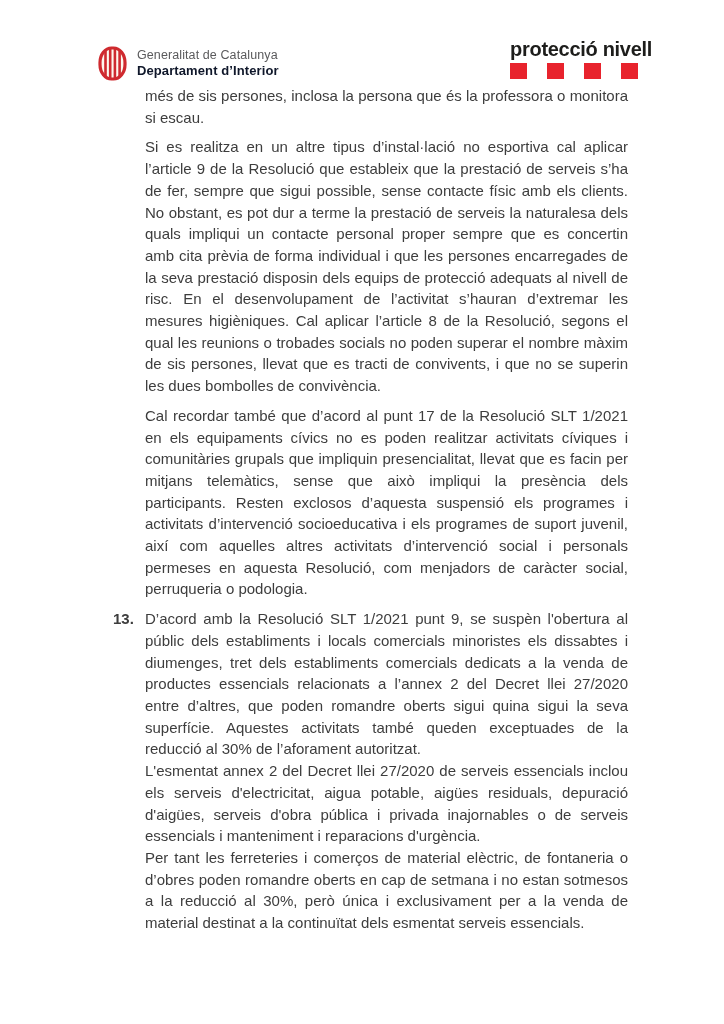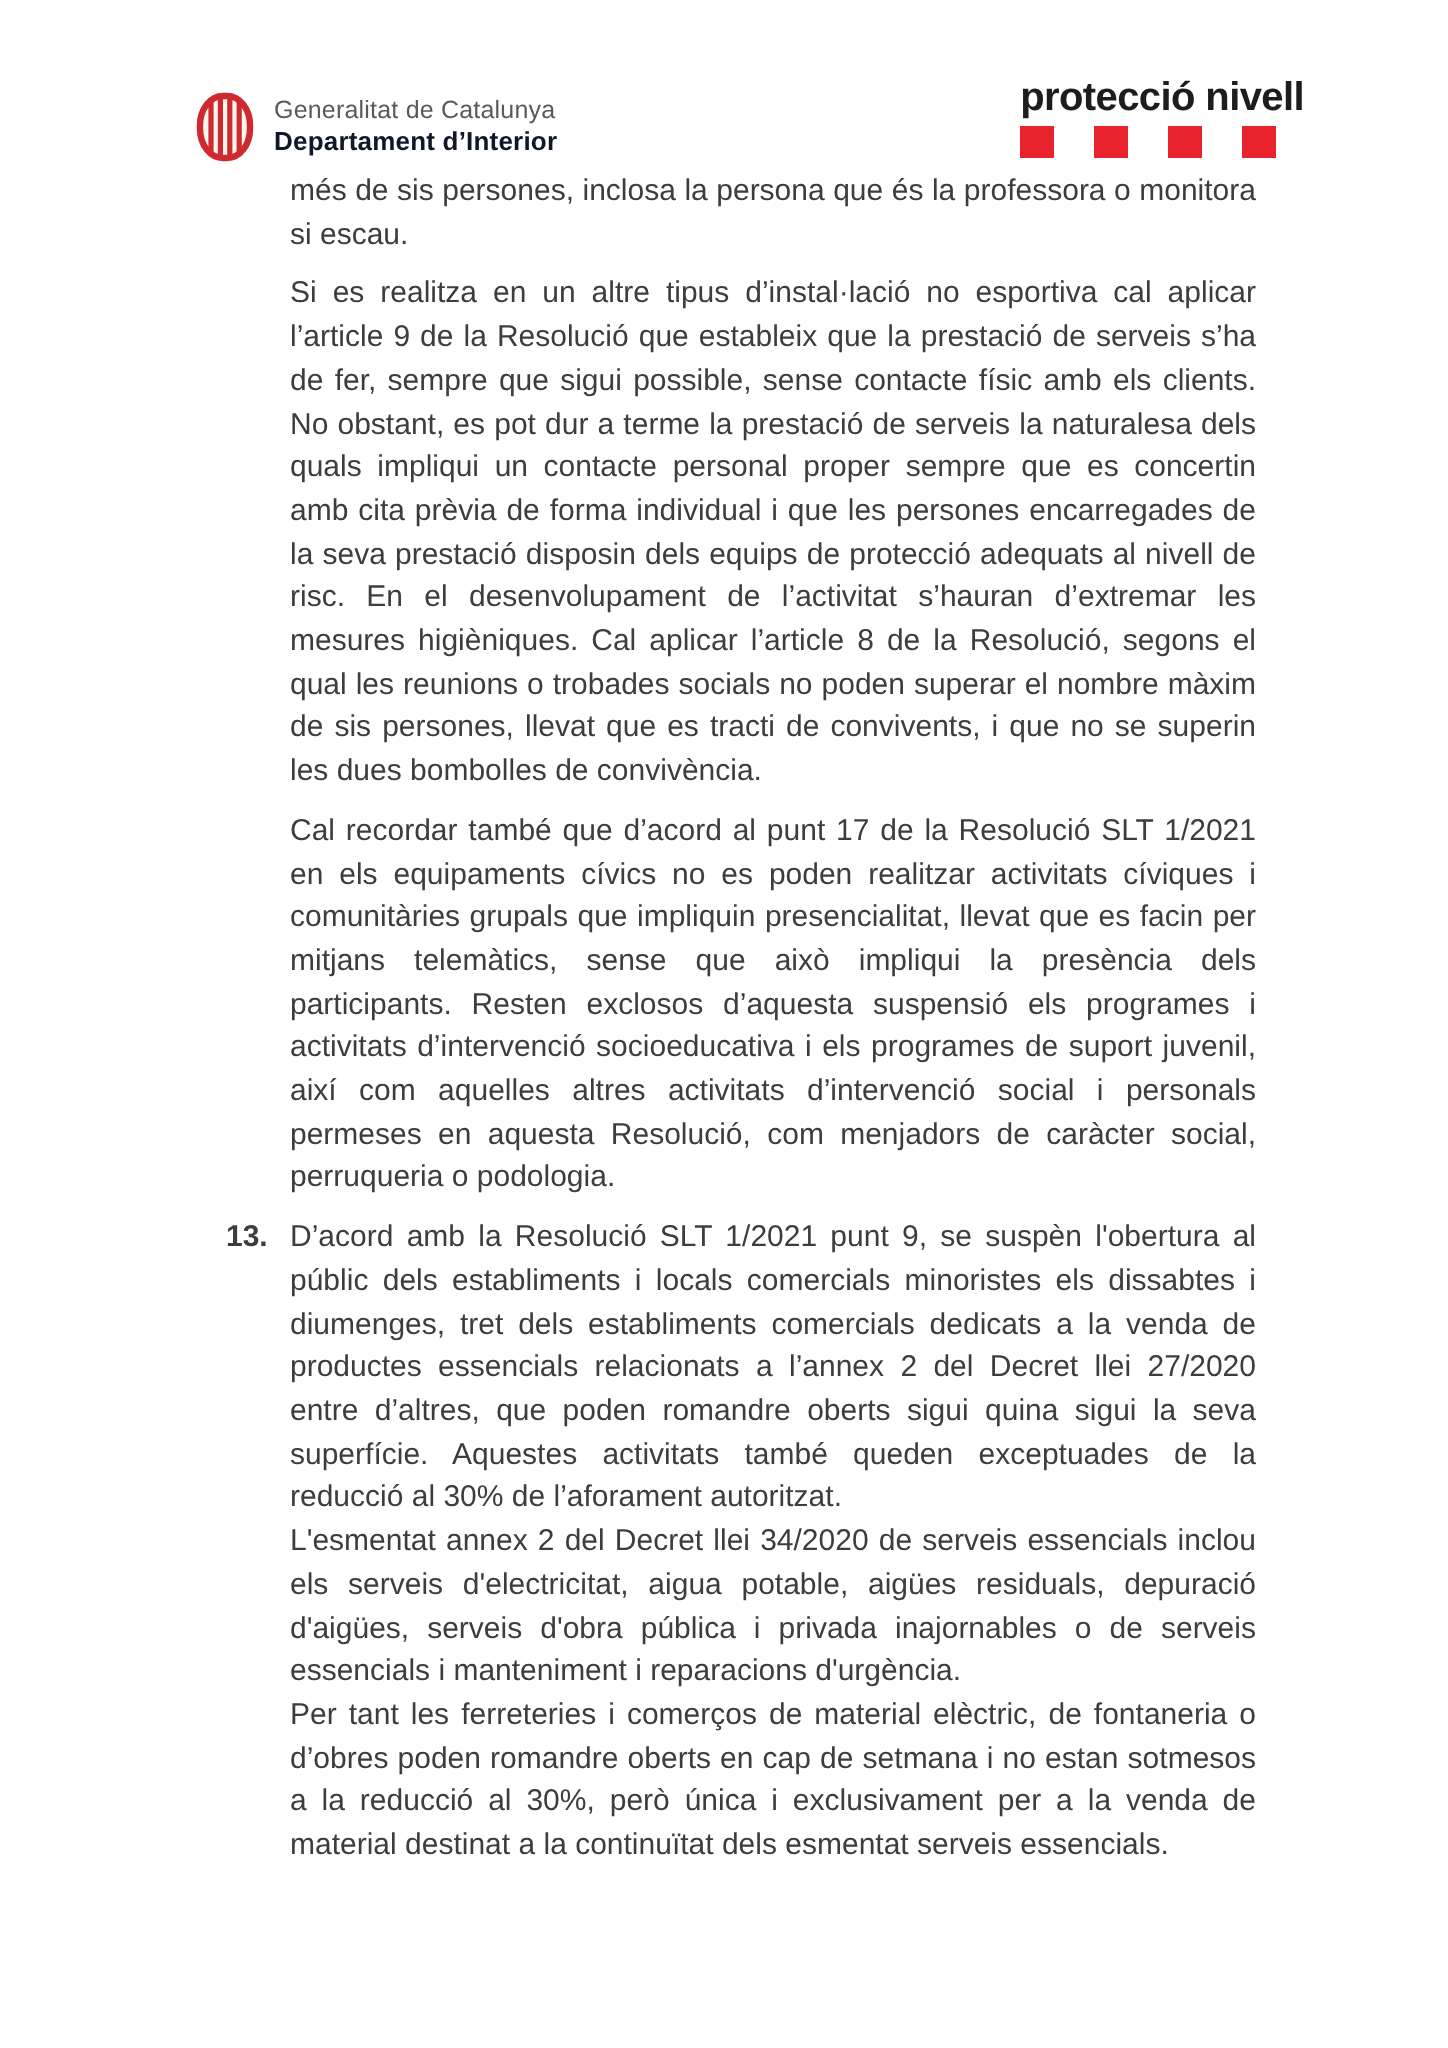--- a/index.html
+++ b/index.html
@@ -141,20 +141,20 @@
     <p>més de sis persones, inclosa la persona que és la professora o monitora si escau.</p>
 
     <p>Si es realitza en un altre tipus d’instal·lació no esportiva cal aplicar l’article 9 de la Resolució que estableix que la prestació de serveis s’ha de fer, sempre que sigui possible, sense contacte físic amb els clients. No obstant, es pot dur a terme la prestació de serveis la naturalesa dels quals impliqui un contacte personal proper sempre que es concertin amb cita prèvia de forma individual i que les persones encarregades de la seva prestació disposin dels equips de protecció adequats al nivell de risc. En el desenvolupament de l’activitat s’hauran d’extremar les mesures higièniques. Cal aplicar l’article 8 de la Resolució, segons el qual les reunions o trobades socials no poden superar el nombre màxim de sis persones, llevat que es tracti de convivents, i que no se superin les dues bombolles de convivència.</p>
 
     <p>Cal recordar també que d’acord al punt 17 de la Resolució SLT 1/2021 en els equipaments cívics no es poden realitzar activitats cíviques i comunitàries grupals que impliquin presencialitat, llevat que es facin per mitjans telemàtics, sense que això impliqui la presència dels participants. Resten exclosos d’aquesta suspensió els programes i activitats d’intervenció socioeducativa i els programes de suport juvenil, així com aquelles altres activitats d’intervenció social i personals permeses en aquesta Resolució, com menjadors de caràcter social, perruqueria o podologia.</p>
 
     <div class="question-item">
       <div class="q-num">13.</div>
       <div class="q-body">
         <p class="ans">D’acord amb la Resolució SLT 1/2021 punt 9, se suspèn l'obertura al públic dels establiments i locals comercials minoristes els dissabtes i diumenges, tret dels establiments comercials dedicats a la venda de productes essencials relacionats a l’annex 2 del Decret llei 27/2020 entre d’altres, que poden romandre oberts sigui quina sigui la seva superfície. Aquestes activitats també queden exceptuades de la reducció al 30% de l’aforament autoritzat.</p>
-        <p class="ans">L'esmentat annex 2 del Decret llei 34/2020 de serveis essencials inclou els serveis d'electricitat, aigua potable, aigües residuals, depuració d'aigües, serveis d'obra pública i privada inajornables o de serveis essencials i manteniment i reparacions d'urgència.</p>
+        <p class="ans">L'esmentat annex 2 del Decret llei 27/2020 de serveis essencials inclou els serveis d'electricitat, aigua potable, aigües residuals, depuració d'aigües, serveis d'obra pública i privada inajornables o de serveis essencials i manteniment i reparacions d'urgència.</p>
         <p class="ans">Per tant les ferreteries i comerços de material elèctric, de fontaneria o d’obres poden romandre oberts en cap de setmana i no estan sotmesos a la reducció al 30%, però única i exclusivament per a la venda de material destinat a la continuïtat dels esmentat serveis essencials.</p>
       </div>
     </div>
 
   </div>
 
 </div>
 
 </body></html>

